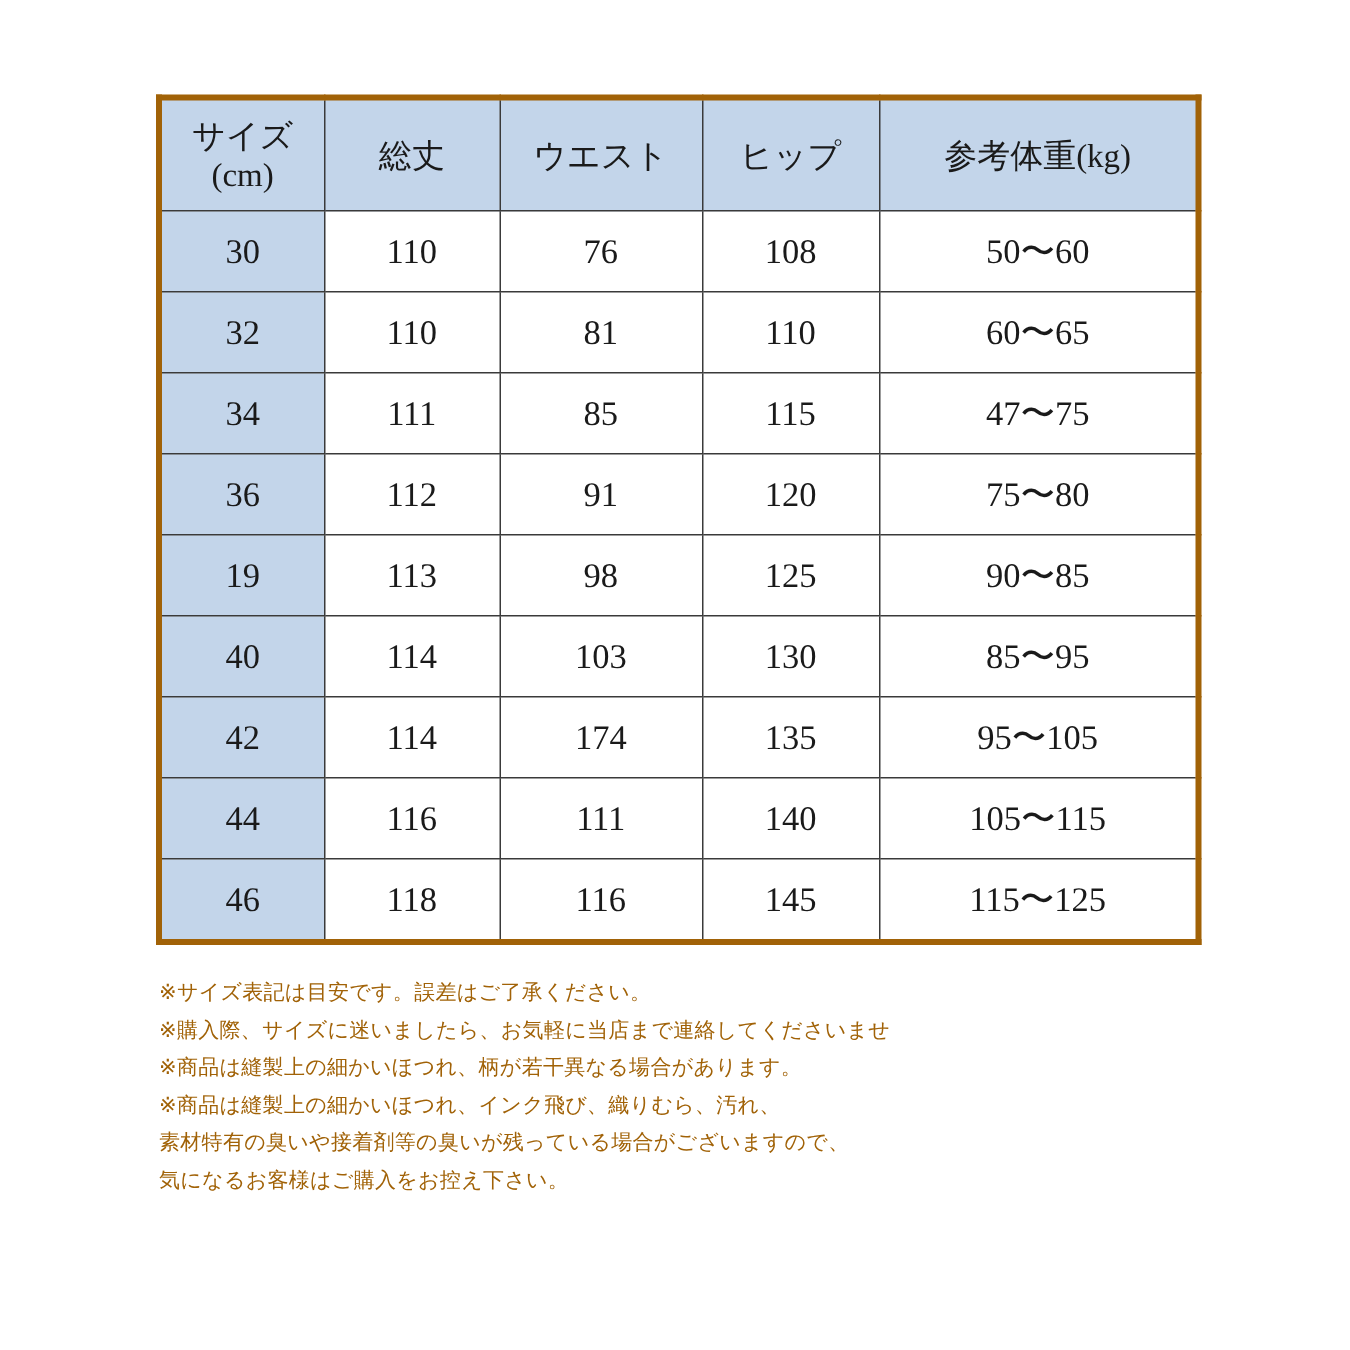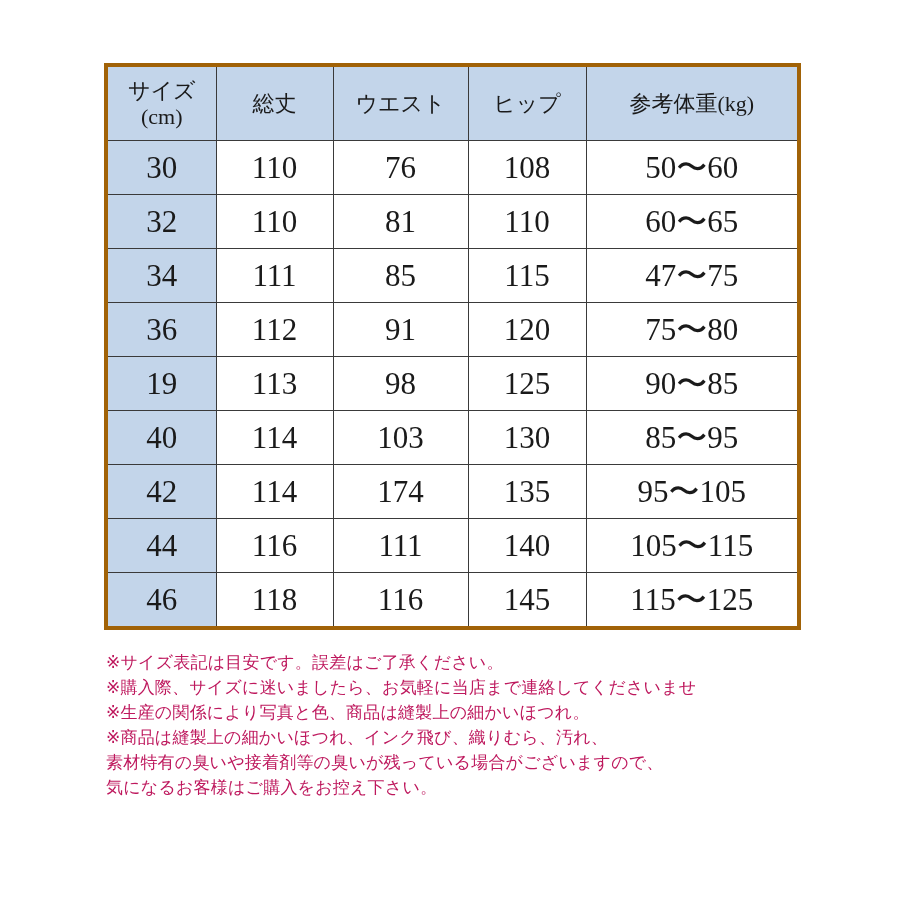--- a/index.html
+++ b/index.html
@@ -3,25 +3,25 @@
 <meta charset="utf-8">
 <style>
   html, body { margin:0; padding:0; background:#ffffff; }
   body { width:900px; height:900px; position:relative; overflow:hidden;
          font-family: "Liberation Serif", "DejaVu Serif", serif; color:#1a1a1a; }
   .size-table { position:absolute; left:104px; top:63px; width:693px;
                 border-collapse:collapse; border:4px solid #a16207; table-layout:fixed; }
   .size-table th, .size-table td { border:1.5px solid #3a3a3a; text-align:center;
                 vertical-align:middle; padding:0; }
   .size-table th { background:#c3d5ea; font-weight:normal; font-size:22px; height:73px; line-height:26px; }
-  .size-table td { height:53px; font-size:31px; background:#ffffff; }
+  .size-table td { height:53px; font-size:23px; background:#ffffff; }
   .size-table td.size-cell { background:#c3d5ea; }
   .notes { position:absolute; left:106px; top:650px; width:720px;
            font-family: "DejaVu Sans", "Liberation Sans", sans-serif;
-           font-size:17px; line-height:25px; color:#be185d; letter-spacing:0.2px; }
+           font-size:14px; line-height:25px; color:#a16207; letter-spacing:0.2px; }
   .notes div { white-space:nowrap; }
 </style>
 </head>
 <body>
 
 <table class="size-table">
   <colgroup>
     <col style="width:110px">
       <col style="width:117px">
       <col style="width:135px">
@@ -103,17 +103,17 @@
       <td>116</td>
       <td>145</td>
       <td>115〜125</td>
     </tr>
   </tbody>
 </table>
 
 <div class="notes">
   <div>※サイズ表記は目安です。誤差はご了承ください。</div>
   <div>※購入際、サイズに迷いましたら、お気軽に当店まで連絡してくださいませ</div>
-  <div>※生産の関係により写真と色、商品は縫製上の細かいほつれ。</div>
+  <div>※商品は縫製上の細かいほつれ、柄が若干異なる場合があります。</div>
   <div>※商品は縫製上の細かいほつれ、インク飛び、織りむら、汚れ、</div>
   <div>素材特有の臭いや接着剤等の臭いが残っている場合がございますので、</div>
   <div>気になるお客様はご購入をお控え下さい。</div>
 </div>
 
 </body></html>

